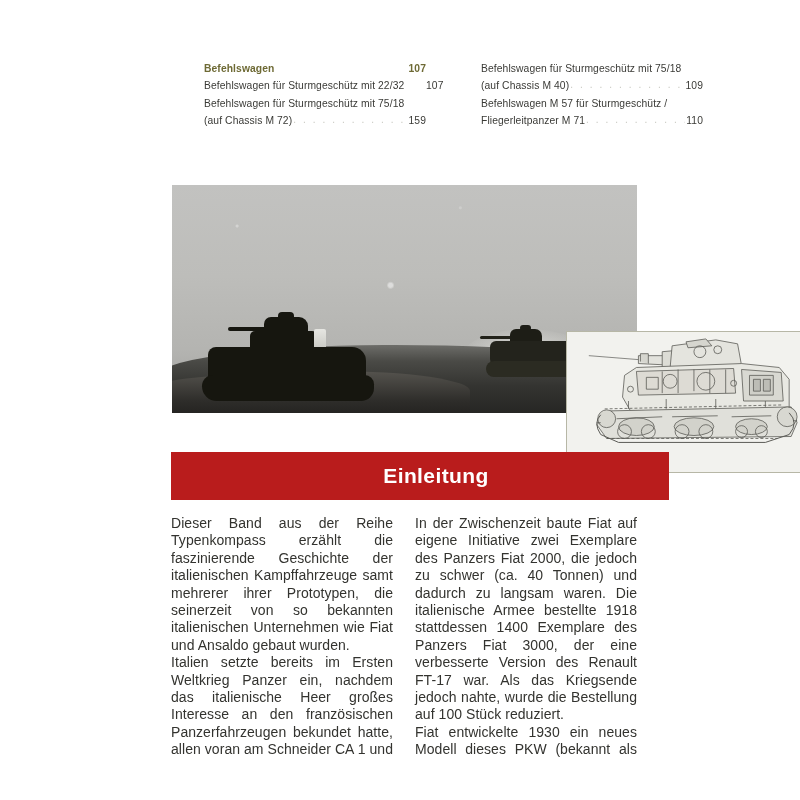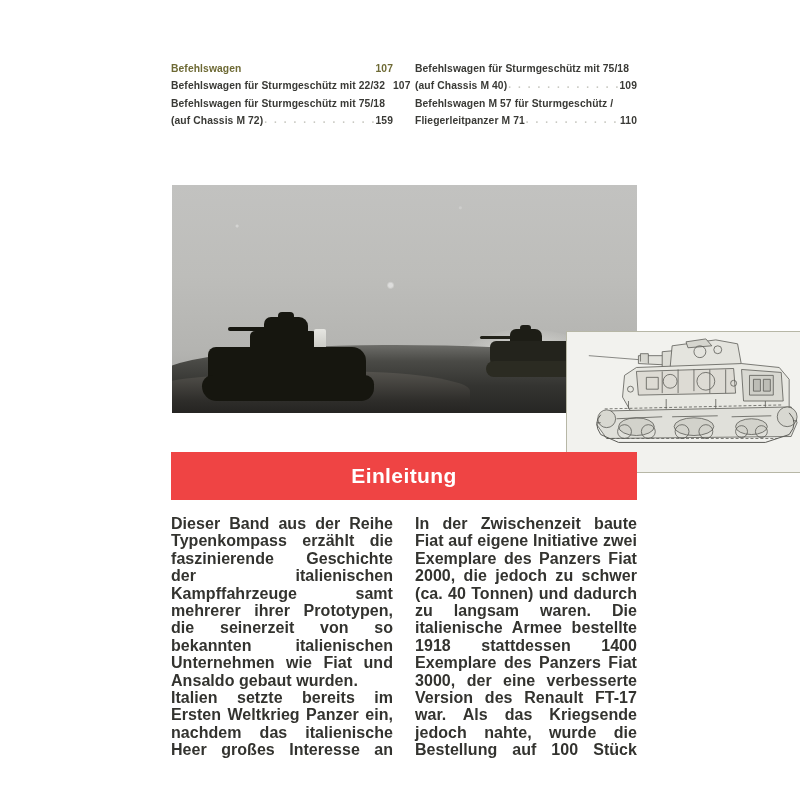--- a/index.html
+++ b/index.html
@@ -24,30 +24,30 @@
   .toc {
     position: absolute;
     left: 171px;
     top: 60px;
     width: 466px;
     display: flex;
     gap: 22px;
   }
   .toc-col {
     width: 222px;
+    margin-left: 33px;
   }
   .toc-line {
     font-size: 10.3px;
     line-height: 17.4px;
     color: #3a3a36;
     letter-spacing: 0.1px;
     white-space: nowrap;
     display: flex;
     align-items: baseline;
-    font-weight: bold;
   }
   .toc-line.heading {
     font-weight: bold;
     color: #6e6a35;
     justify-content: space-between;
   }
   .toc-line .lbl { flex: 0 0 auto; }
   .toc-line .pg  { flex: 0 0 auto; text-align: right; }
   .toc-line.lead .lbl { flex: 0 0 auto; }
   .toc-line.lead .dots {
@@ -214,24 +214,25 @@
   }
   .inset svg { display: block; width: 100%; height: 100%; }
 
   
   .banner {
     position: absolute;
     left: 171px;
     top: 452px;
     width: 466px;
     height: 48px;
-    background: #ef4444;
+    background: #b91c1c;
     display: flex;
     align-items: center;
     justify-content: center;
+    padding-left: 32px;
   }
   .banner-title {
     color: #ffffff;
     font-size: 21px;
     font-weight: bold;
     letter-spacing: 0.4px;
   }
 
   
   .body-cols {
@@ -242,27 +243,26 @@
     height: 245px;
     display: flex;
     gap: 22px;
     overflow: hidden;
   }
   .body-col {
     width: 222px;
   }
   .body-col p {
     margin: 0;
-    font-size: 16px;
+    font-size: 14px;
     line-height: 17.4px;
     color: #33332f;
     text-align: justify;
     letter-spacing: 0.05px;
     hyphens: manual;
-    font-weight: bold;
   }
 </style>
 </head>
 <body>
 
 <div class="page">
 
   <div class="toc">
 
     <div class="toc-col">

